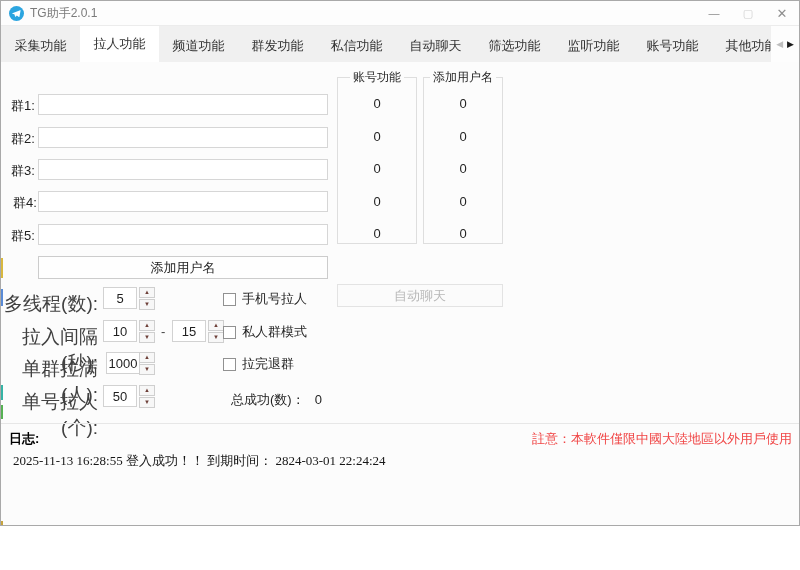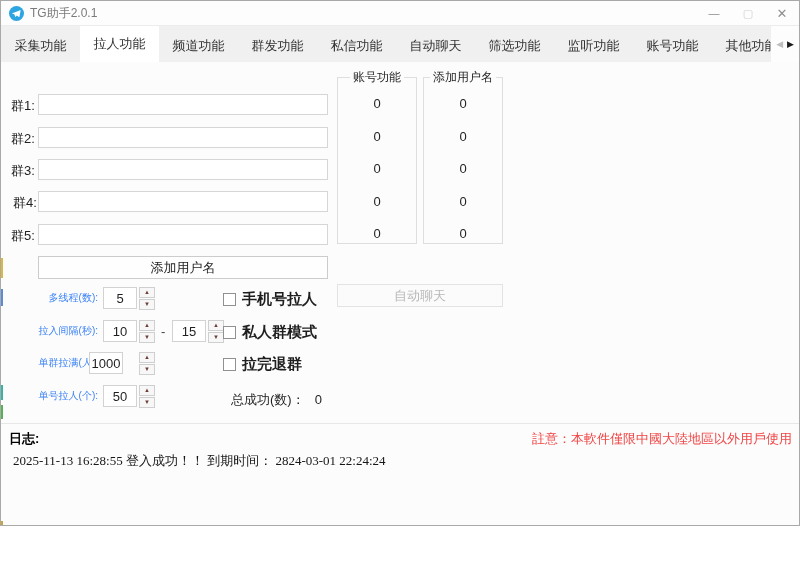--- a/index.html
+++ b/index.html
@@ -43,32 +43,32 @@
   .groupbox { position:absolute; width:80px; height:167px; border:1px solid #dedede; }
   .groupbox .legend { position:absolute; top:-9px; left:50%; transform:translateX(-50%);
                       background:#fcfcfc; padding:0 3px; font-size:12px; color:#1f1f1f;
                       white-space:nowrap; }
   .stat-val { position:absolute; width:100%; text-align:center; font-size:13px; color:#1f1f1f; }
 
   .btn { position:absolute; background:#fefefe; border:1px solid #cccccc; font-size:13px;
          color:#1f1f1f; display:flex; align-items:center; justify-content:center; cursor:default; }
   .btn.disabled { color:#b9b9b9; border-color:#e3e3e3; background:#fbfbfb; }
 
-  .set-label { position:absolute; left:0; width:97px; text-align:right; font-size:10px; color:#3b82f6; }
+  .set-label { position:absolute; left:0; width:97px; text-align:right; font-size:19px; color:#404040; }
   .num-box { position:absolute; width:34px; height:22px; border:1px solid #d2d2d2; background:#fff;
              text-align:center; font-size:13px; color:#1f1f1f; font-family:"Liberation Sans",sans-serif; }
   .spinner { position:absolute; width:16px; height:22px; display:flex; flex-direction:column; }
   .spin-btn { flex:1; border:1px solid #cfcfcf; background:#f7f7f7; font-size:6px; line-height:9px;
               color:#6d3f38; text-align:center; cursor:default; }
   .spin-btn + .spin-btn { margin-top:1px; }
   .dash { position:absolute; font-size:13px; color:#444; }
 
   .chk-row { position:absolute; left:222px; display:flex; align-items:center; }
   .chk-box { width:13px; height:13px; border:1px solid #919191; background:#fff; margin-right:6px; }
-  .chk-label { font-size:15px; color:#1f1f1f;font-weight:bold; }
+  .chk-label { font-size:13px; color:#1f1f1f; }
 
   .total-row { position:absolute; left:222px; font-size:13px; color:#1f1f1f;margin-left:8px; }
   .total-val { margin-left:10px; }
 
   .sep { position:absolute; left:0; width:800px; height:1px; background:#e7e7e7; }
   .log-label { position:absolute; left:8px; font-size:13px; font-weight:bold; color:#000000; }
   .notice { position:absolute; right:7px; font-size:13px; color:#f04545; }
   .log-line { position:absolute; left:12px; font-size:13px; color:#161616; }
 
   .edge { position:absolute; left:0; width:2px; }
@@ -155,21 +155,21 @@
       <div class="spin-btn">▼</div>
     </div>
     <span class="dash" style="left:160px; top:262px;">-</span>
     <input class="num-box" style="left: 171px; top: 258px;" value="15">
     <div class="spinner" style="left:207px; top:258px;">
       <div class="spin-btn">▲</div>
       <div class="spin-btn">▼</div>
     </div>
 
     <span class="set-label" style="top:294px;">单群拉满(人):</span>
-    <input class="num-box" style="left: 88px; top: 290px;" value="1000">
+    <input class="num-box" style="left: 105px; top: 290px;" value="1000">
     <div class="spinner" style="left:138px; top:290px;">
       <div class="spin-btn">▲</div>
       <div class="spin-btn">▼</div>
     </div>
 
     <span class="set-label" style="top:327px;">单号拉人(个):</span>
     <input class="num-box" style="left: 102px; top: 323px;" value="50">
     <div class="spinner" style="left:138px; top:323px;">
       <div class="spin-btn">▲</div>
       <div class="spin-btn">▼</div>

